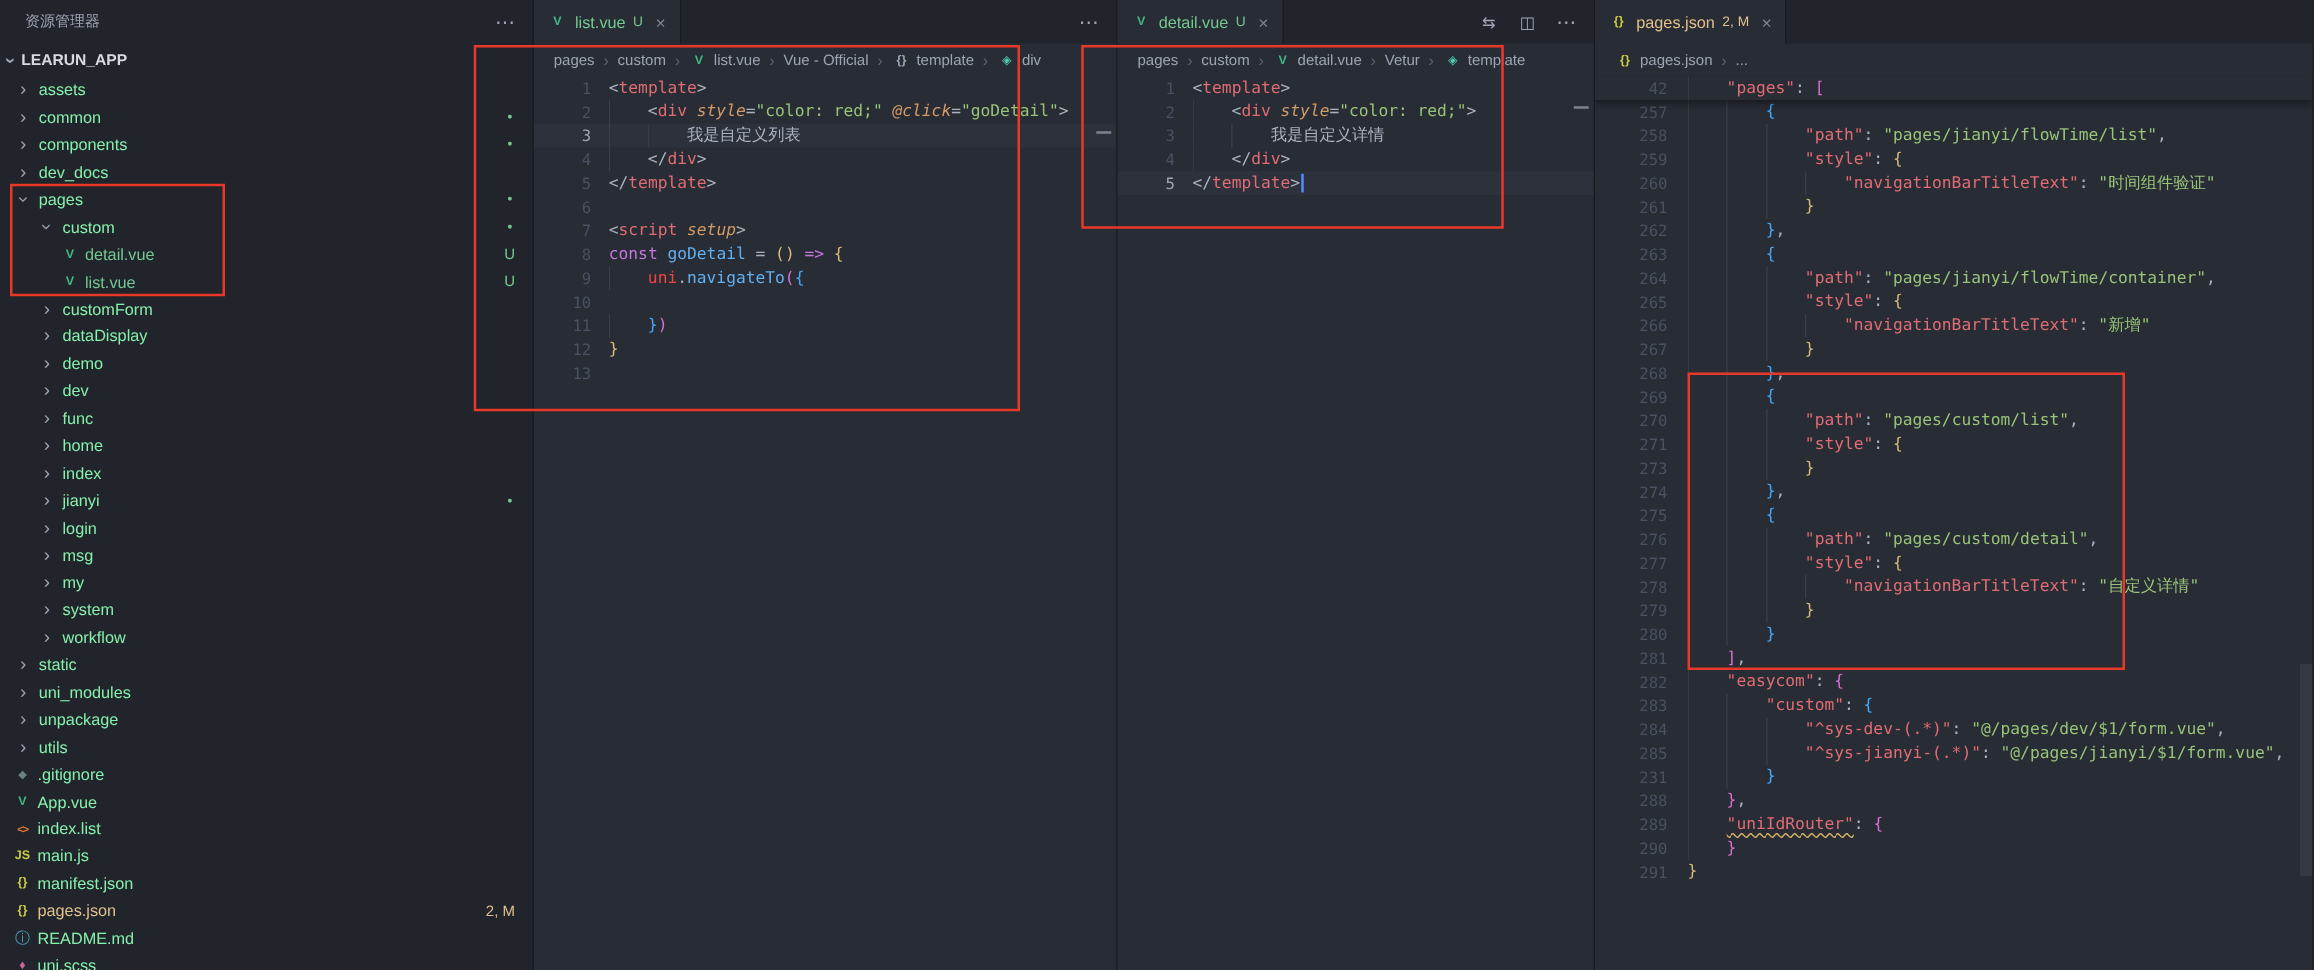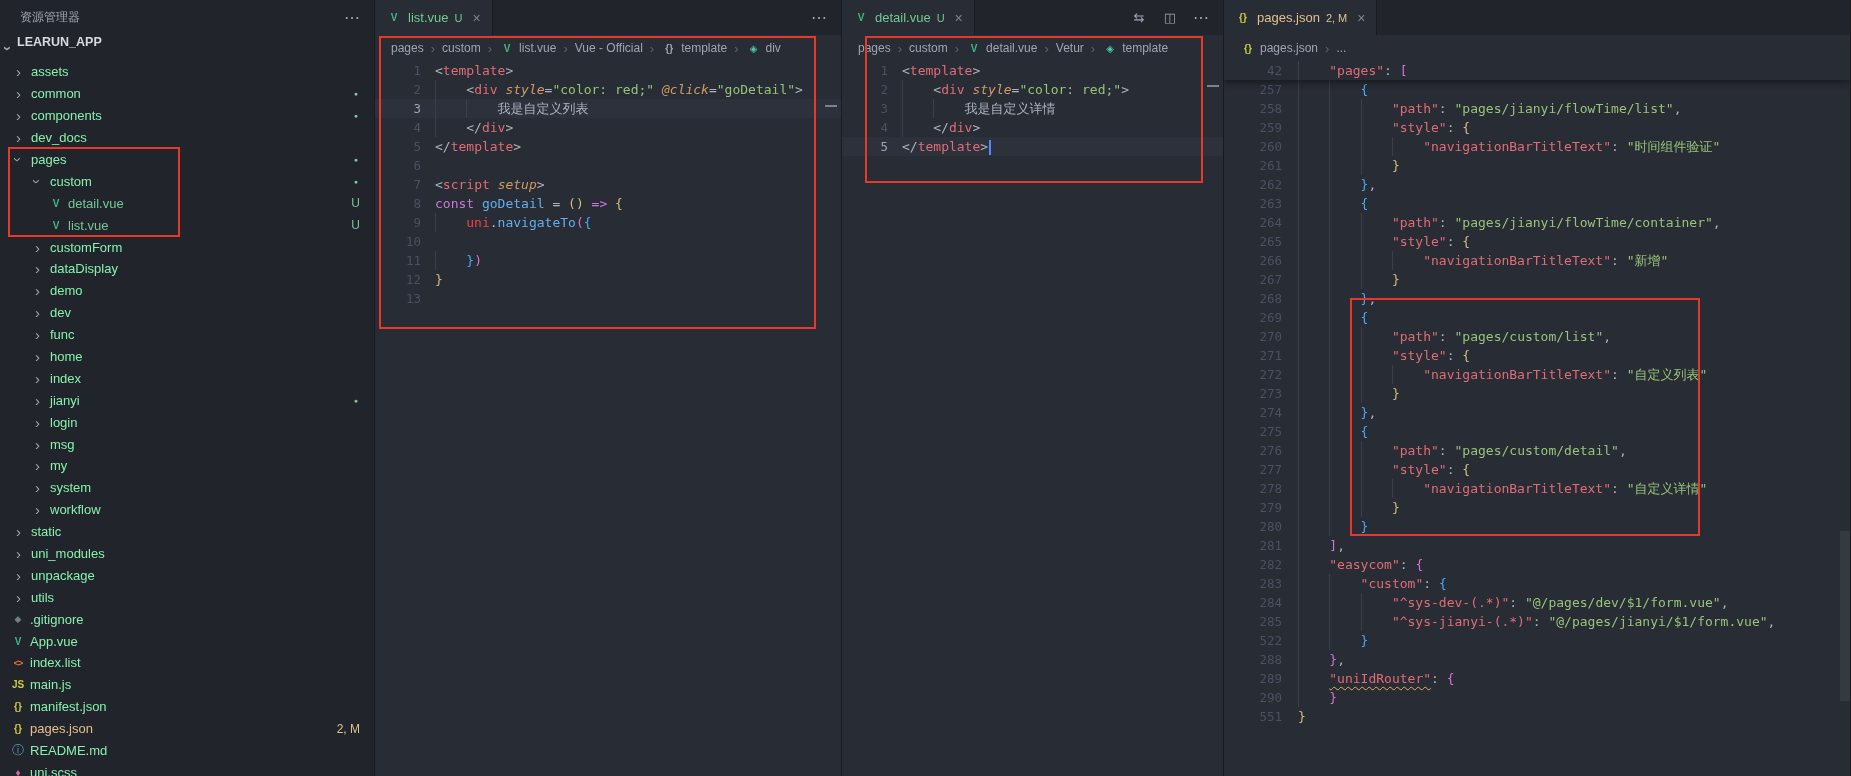--- a/index.html
+++ b/index.html
@@ -1,24 +1,24 @@
 <!DOCTYPE html>
 <html><head>
 <meta charset="utf-8">
 <title>VS Code</title>
 <style>
   *{margin:0;padding:0;box-sizing:border-box}
   html,body{background:#16181d}
   #app{position:relative;width:1851px;height:776px;background:#282c34;display:flex;
        font-family:"Liberation Sans",sans-serif;color:#abb2bf;overflow:hidden;font-size:13px}
   
-  #sidebar{width:375px;flex:none;background:#21252b;border-right:1px solid #181a1f;display:flex;flex-direction:column;overflow:hidden}
+  #sidebar{width:427px;flex:none;background:#21252b;border-right:1px solid #181a1f;display:flex;flex-direction:column;overflow:hidden}
   .sb-header{height:35px;flex:none;display:flex;align-items:center;justify-content:space-between;
              padding:0 14px 0 20px;font-size:12px;color:#9da5b4}
-  .sb-root{height:26px;flex:none;display:flex;font-weight:bold;font-size:12.5px;color:#d7dae0}
+  .sb-root{height:26px;flex:none;display:flex;align-items:center;font-weight:bold;font-size:12.5px;color:#d7dae0}
   .trow{height:21.9px;display:flex;align-items:center;gap:4px;cursor:pointer;white-space:nowrap}
   .tic{width:17px;flex:none;display:inline-flex;justify-content:center;align-items:center}
   .tlabel{color:#86efac}
   .trow.st-u .tlabel,.trow.st-u .tbadge{color:#73c991}
   .trow.st-m .tlabel,.trow.st-m .tbadge{color:#e2c08d}
   .tbadge{margin-left:auto;margin-right:14px;font-size:12px}
   .tdot{margin-left:auto;margin-right:16px;color:#73c991;font-size:7px}
   .chev{color:#9da5b4;font-size:15px;line-height:1}
   .chev.down{transform:rotate(90deg)}
   
@@ -522,24 +522,20 @@
           </div>
           <div class="line">
             <span class="num">270</span>
             <span class="ct"><span class="ig"></span><span class="ig"></span><span class="ig"></span><span class="seg key">"path"</span><span class="seg pun">: </span><span class="seg str">"pages/custom/list"</span><span class="seg pun">,</span></span>
           </div>
           <div class="line">
             <span class="num">271</span>
             <span class="ct"><span class="ig"></span><span class="ig"></span><span class="ig"></span><span class="seg key">"style"</span><span class="seg pun">: </span><span class="seg b1">{</span></span>
           </div>
           <div class="line">
-            <span class="num">272</span>
-            <span class="ct"><span class="ig"></span><span class="ig"></span><span class="ig"></span><span class="ig"></span><span class="seg key">"navigationBarTitleText"</span><span class="seg pun">: </span><span class="seg str">"自定义列表"</span></span>
-          </div>
-          <div class="line">
             <span class="num">273</span>
             <span class="ct"><span class="ig"></span><span class="ig"></span><span class="ig"></span><span class="seg b1">}</span></span>
           </div>
           <div class="line">
             <span class="num">274</span>
             <span class="ct"><span class="ig"></span><span class="ig"></span><span class="seg b3">}</span><span class="seg pun">,</span></span>
           </div>
           <div class="line">
             <span class="num">275</span>
             <span class="ct"><span class="ig"></span><span class="ig"></span><span class="seg b3">{</span></span>
@@ -578,37 +574,37 @@
           </div>
           <div class="line">
             <span class="num">284</span>
             <span class="ct"><span class="ig"></span><span class="ig"></span><span class="ig"></span><span class="seg key">"^sys-dev-(.*)"</span><span class="seg pun">: </span><span class="seg str">"@/pages/dev/$1/form.vue"</span><span class="seg pun">,</span></span>
           </div>
           <div class="line">
             <span class="num">285</span>
             <span class="ct"><span class="ig"></span><span class="ig"></span><span class="ig"></span><span class="seg key">"^sys-jianyi-(.*)"</span><span class="seg pun">: </span><span class="seg str">"@/pages/jianyi/$1/form.vue"</span><span class="seg pun">,</span></span>
           </div>
           <div class="line">
-            <span class="num">522</span>
+            <span class="num">231</span>
             <span class="ct"><span class="ig"></span><span class="ig"></span><span class="seg b3">}</span></span>
           </div>
           <div class="line">
             <span class="num">288</span>
             <span class="ct"><span class="ig"></span><span class="seg b2">}</span><span class="seg pun">,</span></span>
           </div>
           <div class="line">
             <span class="num">289</span>
             <span class="ct"><span class="ig"></span><span class="seg key warn">"uniIdRouter"</span><span class="seg pun">: </span><span class="seg b2">{</span></span>
           </div>
           <div class="line">
             <span class="num">290</span>
             <span class="ct"><span class="ig"></span><span class="seg b2">}</span></span>
           </div>
           <div class="line">
-            <span class="num">551</span>
+            <span class="num">291</span>
             <span class="ct"><span class="seg b1">}</span></span>
           </div>
         </div>
       <div class="sticky" id="sticky-2">
           <div class="line">
             <span class="num">42</span>
             <span class="ct"><span class="ig"></span><span class="seg key">"pages"</span><span class="seg pun">: </span><span class="seg b2">[</span></span>
           </div>
         </div>
       <div class="vthumb"></div>

